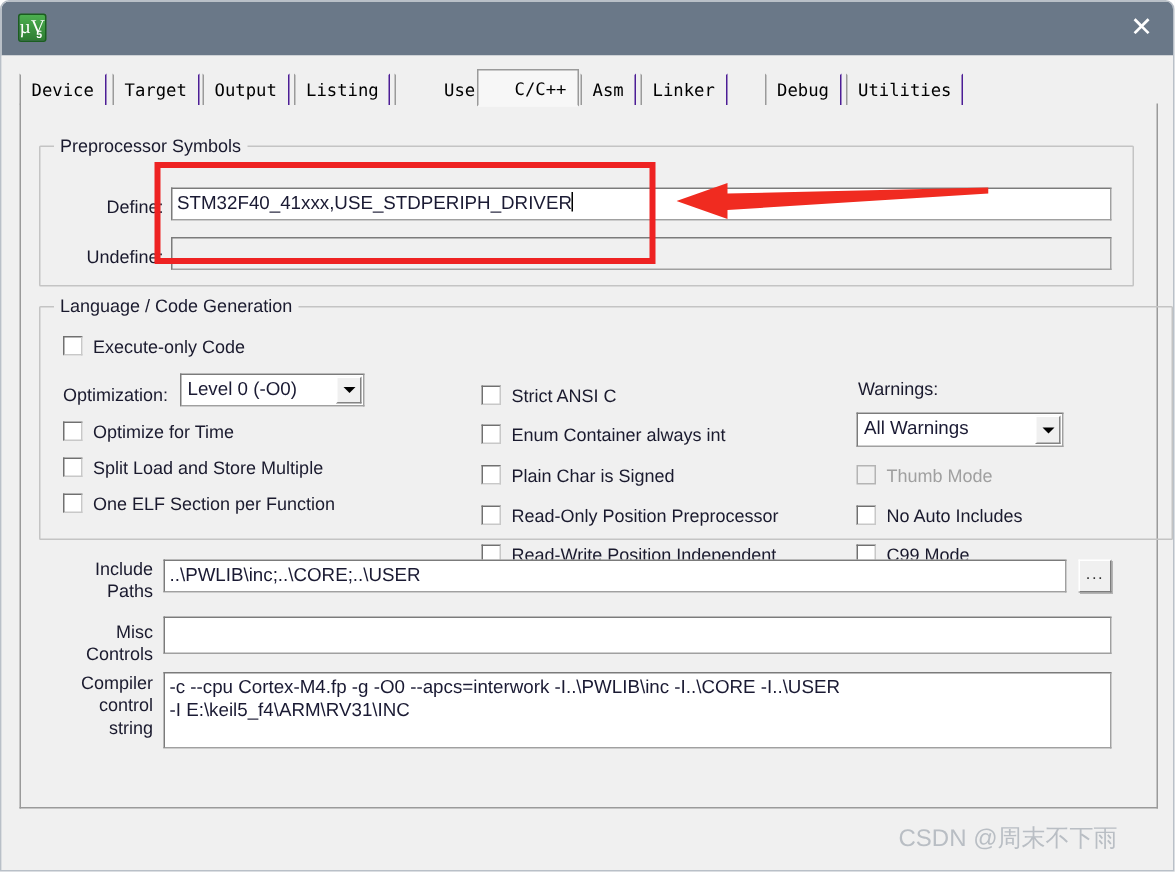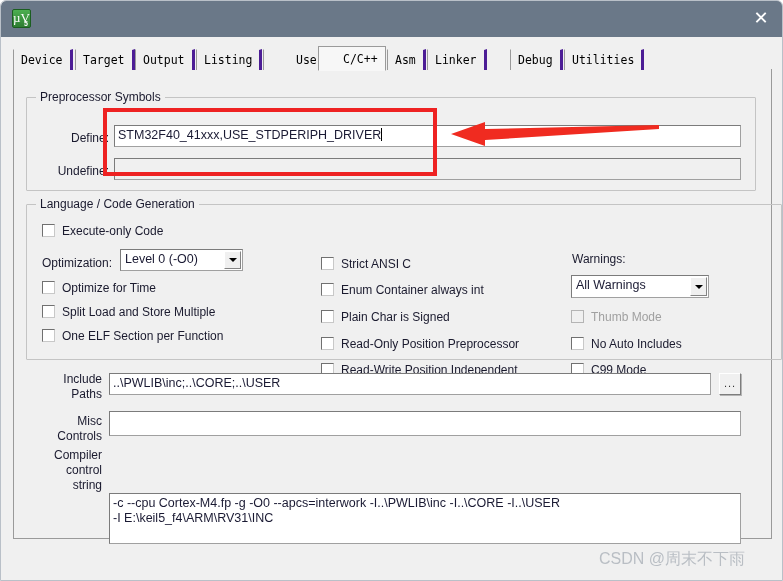--- a/index.html
+++ b/index.html
@@ -99,21 +99,21 @@
     position: absolute;
     top: 3px;
     height: 21px;
     padding: 0 7px;
     font-family: "DejaVu Sans Mono", "Liberation Mono", monospace;
     font-size: 11.5px;
     color: #000000;
     line-height: 21px;
     background: #f0f0f0;
     border-left: 1px solid #9a9a9a;
-    border-right: 3px solid #4c1d95;
+    border-right: 1px solid #4c1d95;
     border-top: 1px solid #f0f0f0;
     white-space: nowrap;
     cursor: default;
   }
   .tab.first { border-left: 1px solid #9a9a9a; }
   .tab.sel {
     top: 0px;
     height: 25px;
     line-height: 24px;
     background: #f7f7f7;
@@ -155,21 +155,21 @@
     border-top-color: #7b7b7b;
     border-left-color: #7b7b7b;
     font-size: 12.5px;
     color: #1a1a33;
     padding: 2px 3px;
     overflow: hidden;
     white-space: nowrap;
     cursor: text;
   }
   .field.readonlyish { background: #f0f0f0; }
-  .field.multi { white-space: pre; line-height: 15px; margin-top: 45px; }
+  .field.multi { white-space: pre; line-height: 15px; }
 
   .lbl {
     position: absolute;
     font-size: 12px;
     color: #1a1a2e;
     white-space: nowrap;
     line-height: 14px;
   }
   .lbl.r { text-align: right; }
 

